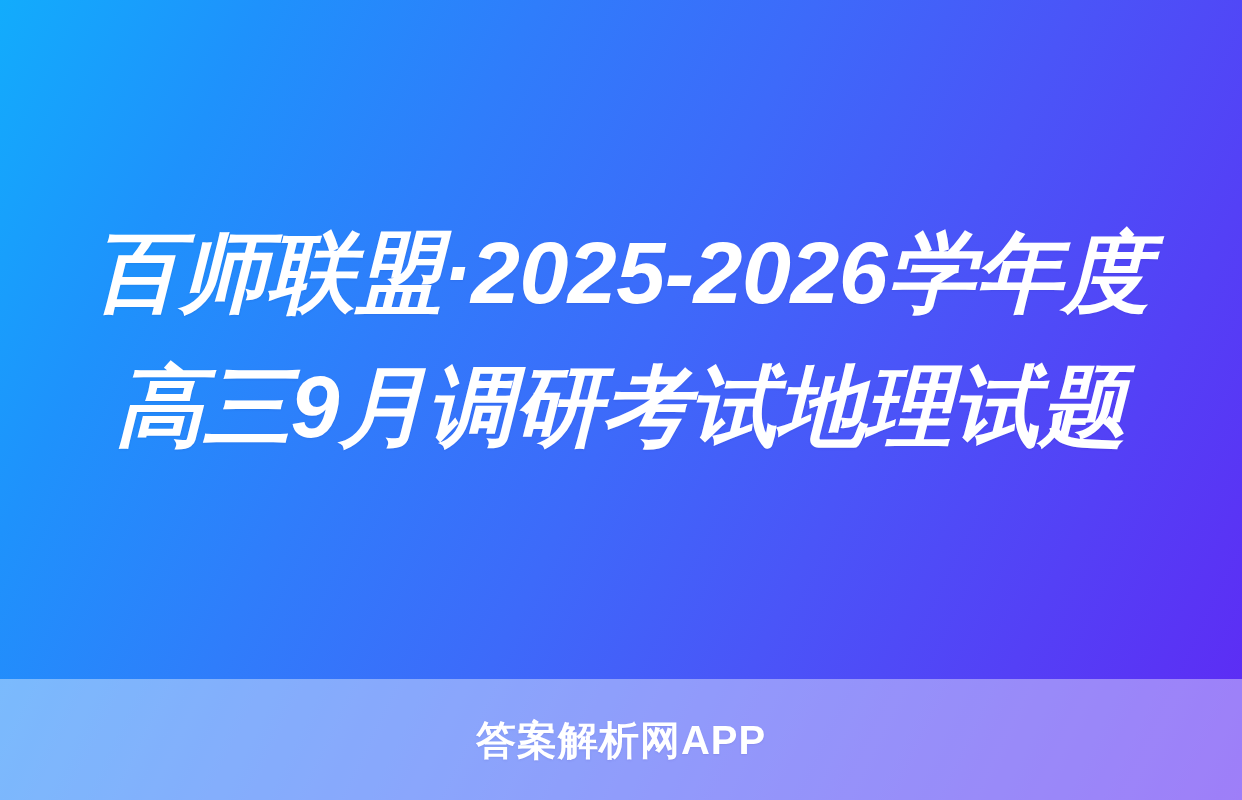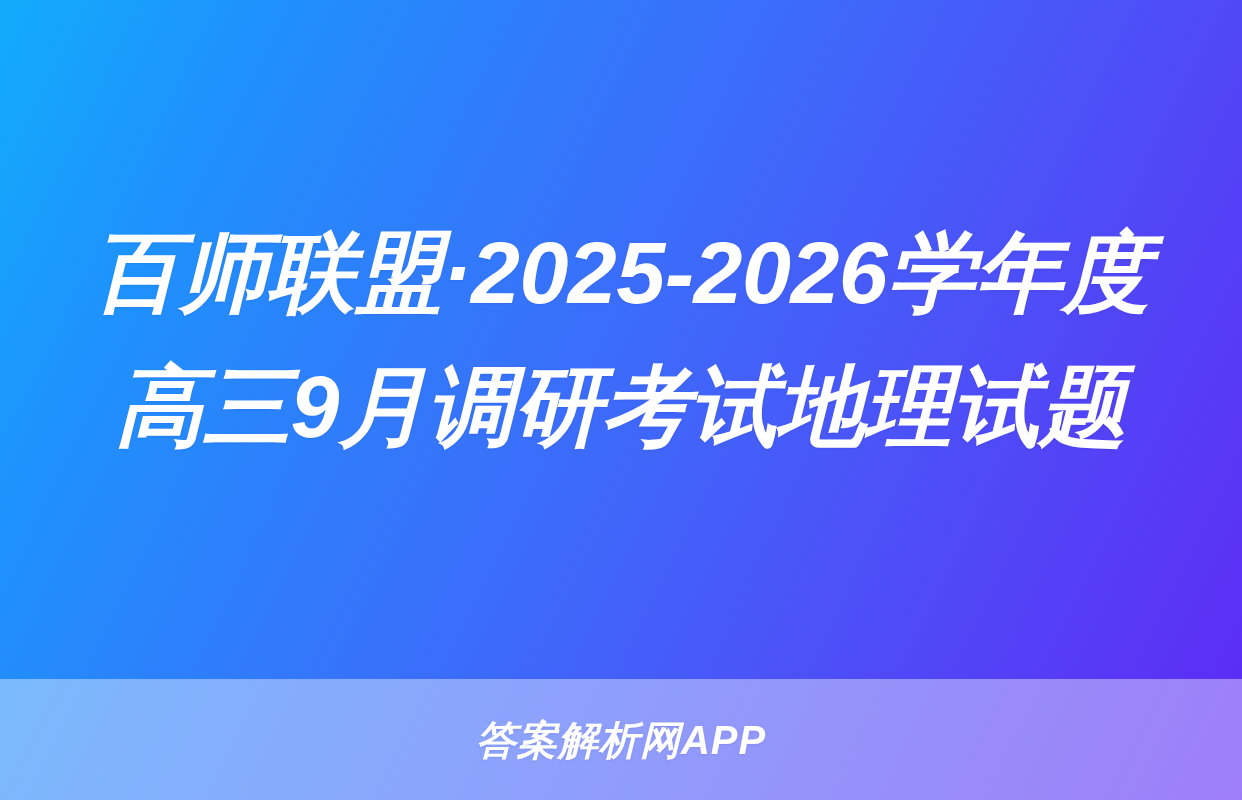--- a/index.html
+++ b/index.html
@@ -65,21 +65,20 @@
     background: rgba(255, 255, 255, 0.40);
     display: flex;
     align-items: center;
     justify-content: center;
   }
 
   #watermark-text {
     color: #ffffff;
     font-size: 40px;
     font-weight: 700;
-    font-style: italic;
     letter-spacing: 1px;
     line-height: 1;
     white-space: nowrap;
     text-shadow: 0 1px 2px rgba(90, 90, 190, 0.18);
     text-align: right;
   }
 </style>
 </head>
 <body>
 

